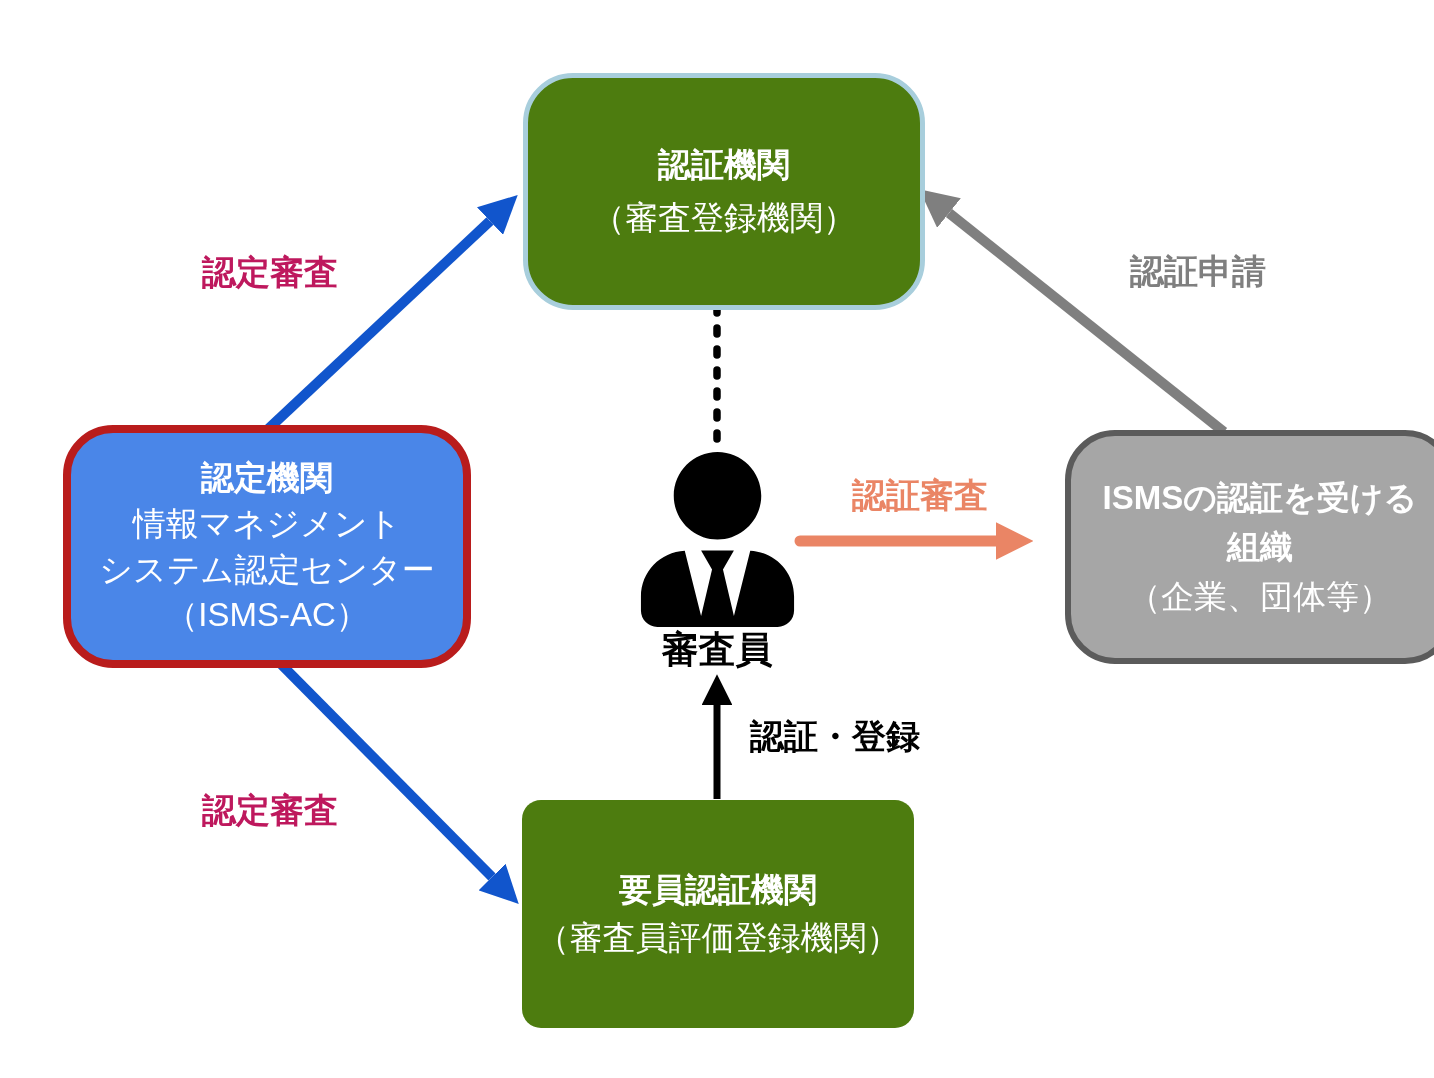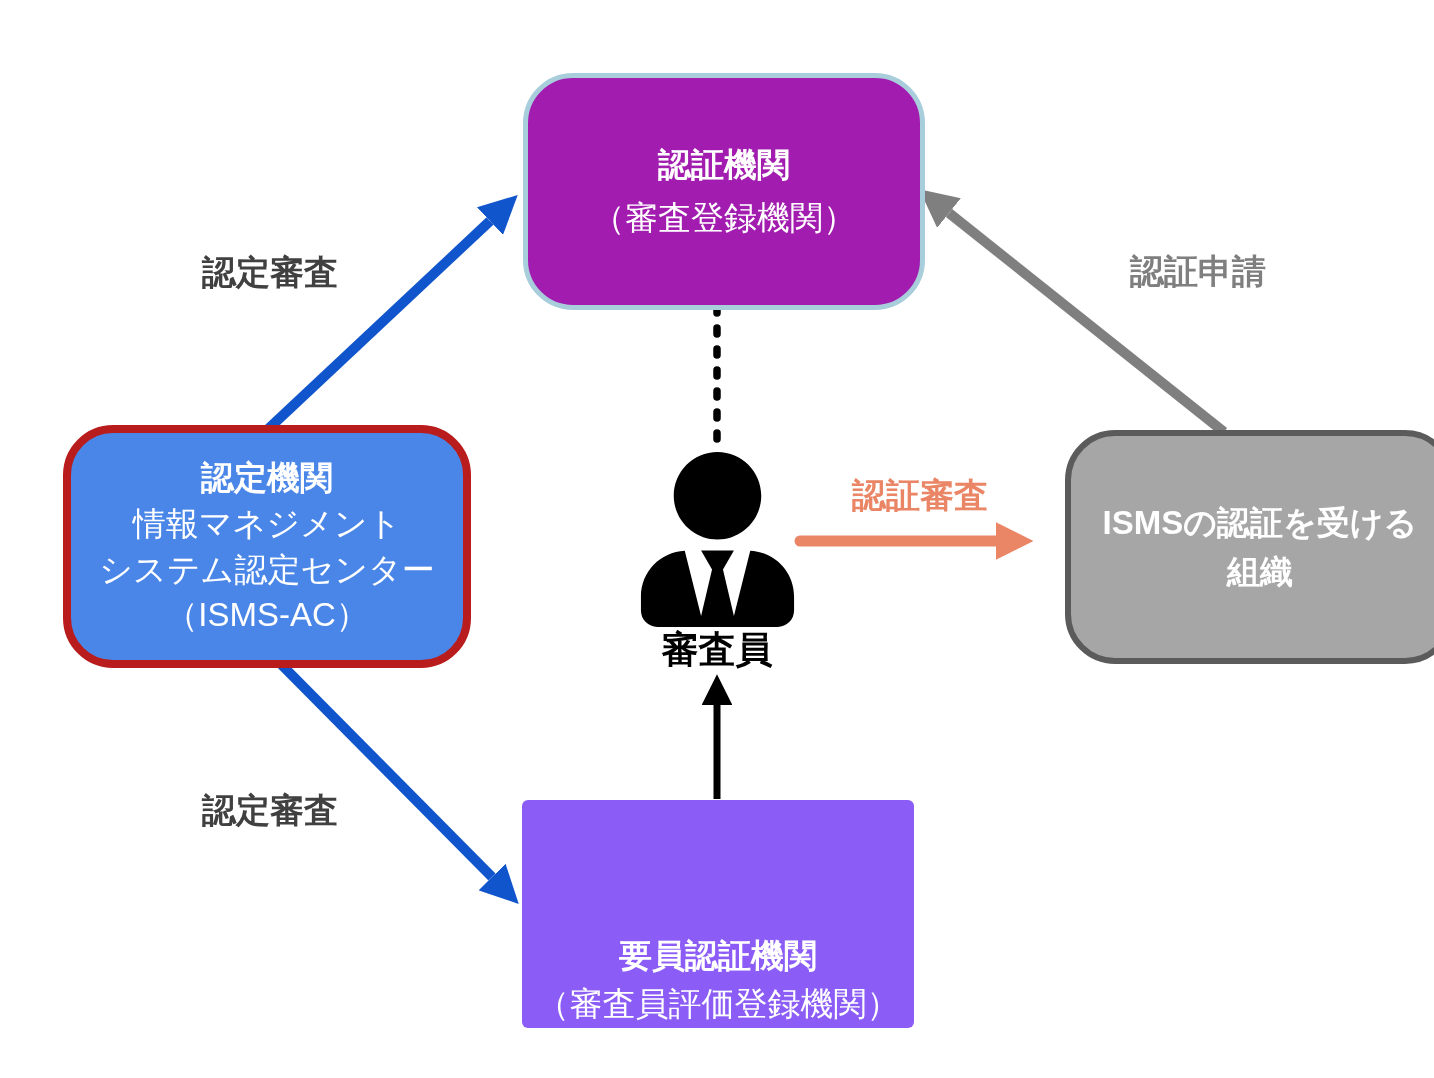--- a/index.html
+++ b/index.html
@@ -13,30 +13,30 @@
   .arrow-layer{position:absolute;left:0;top:0;width:1434px;height:1078px;z-index:1;}
   .box{
     position:absolute;z-index:2;
     display:flex;flex-direction:column;justify-content:center;align-items:center;
     color:#ffffff;text-align:center;
     border-radius:50px;
     font-size:33px;line-height:1.45;
     white-space:nowrap;
   }
   .b{font-weight:700;}
-  .box-teal{left:523px;top:73px;width:392px;height:227px;background:#a21caf;border:5px solid #A8CEDC;line-height:1.6;}
+  .box-teal{left:523px;top:73px;width:392px;height:227px;background:#4d7c0f;border:5px solid #A8CEDC;line-height:1.6;}
   .box-blue{left:63px;top:425px;width:392px;height:227px;background:#4A86E8;border:8px solid #b91c1c;line-height:1.38;}
   .box-gray{left:1038px;top:430px;width:378px;height:222px;background:#A6A6A6;border:6px solid #5B5B5B;line-height:1.5;margin-left:27px;}
-  .box-orange{left:522px;top:800px;width:392px;height:228px;background:#8b5cf6;border:none;border-radius:6px;justify-content:flex-end;}
+  .box-orange{left:522px;top:800px;width:392px;height:228px;background:#4d7c0f;border:none;border-radius:19px;}
   .lbl{
     position:absolute;z-index:3;
     transform:translate(-50%,-50%);
     font-weight:700;font-size:34px;white-space:nowrap;
   }
-  .lbl-blue{color:#404040;}
+  .lbl-blue{color:#be185d;}
   .lbl-gray{color:#7F7F7F;}
   .lbl-orange{color:#EA8565;}
   .lbl-black{color:#000000;}
   .lbl-nintei-top{left:270px;top:273px;}
   .lbl-nintei-bottom{left:270px;top:811px;}
   .lbl-shinsei{left:1198px;top:272px;}
   .lbl-shinsa{left:920px;top:496px;}
   .lbl-touroku{left:835px;top:737px;}
   .lbl-auditor{left:717px;top:650px;font-size:37px;text-align:center;}
   .person{position:absolute;left:640px;top:452px;width:155px;height:175px;z-index:2;}
@@ -83,30 +83,32 @@
   <div class="box box-blue">
     <div class="b">認定機関</div>
     <div>情報マネジメント</div>
     <div>システム認定センター</div>
     <div>（ISMS-AC）</div>
   </div>
 
   <div class="box box-gray">
     <div class="b">ISMSの認証を受ける</div>
     <div class="b">組織</div>
+    <div>（企業、団体等）</div>
   </div>
 
   <div class="box box-orange">
     <div class="b">要員認証機関</div>
     <div>（審査員評価登録機関）</div>
   </div>
 
   <svg class="person" viewBox="0 0 448 512" xmlns="http://www.w3.org/2000/svg">
     <path fill="#000000" d="M224 256c70.7 0 128-57.3 128-128S294.7 0 224 0 96 57.3 96 128s57.3 128 128 128zm95.8 32.6L272 480l-32-136 32-56h-96l32 56-32 136-47.8-191.4C56.9 292 0 350.3 0 422.4V464c0 26.5 21.5 48 48 48h352c26.5 0 48-21.5 48-48v-41.6c0-72.1-56.9-130.4-128.2-133.8z"></path>
   </svg>
 
   <div class="lbl lbl-blue lbl-nintei-top">認定審査</div>
   <div class="lbl lbl-blue lbl-nintei-bottom">認定審査</div>
   <div class="lbl lbl-orange lbl-shinsa">認証審査</div>
   <div class="lbl lbl-gray lbl-shinsei">認証申請</div>
+  <div class="lbl lbl-black lbl-touroku">認証・登録</div>
   <div class="lbl lbl-black lbl-auditor">審査員</div>
 
 </div>
 
 </body></html>

